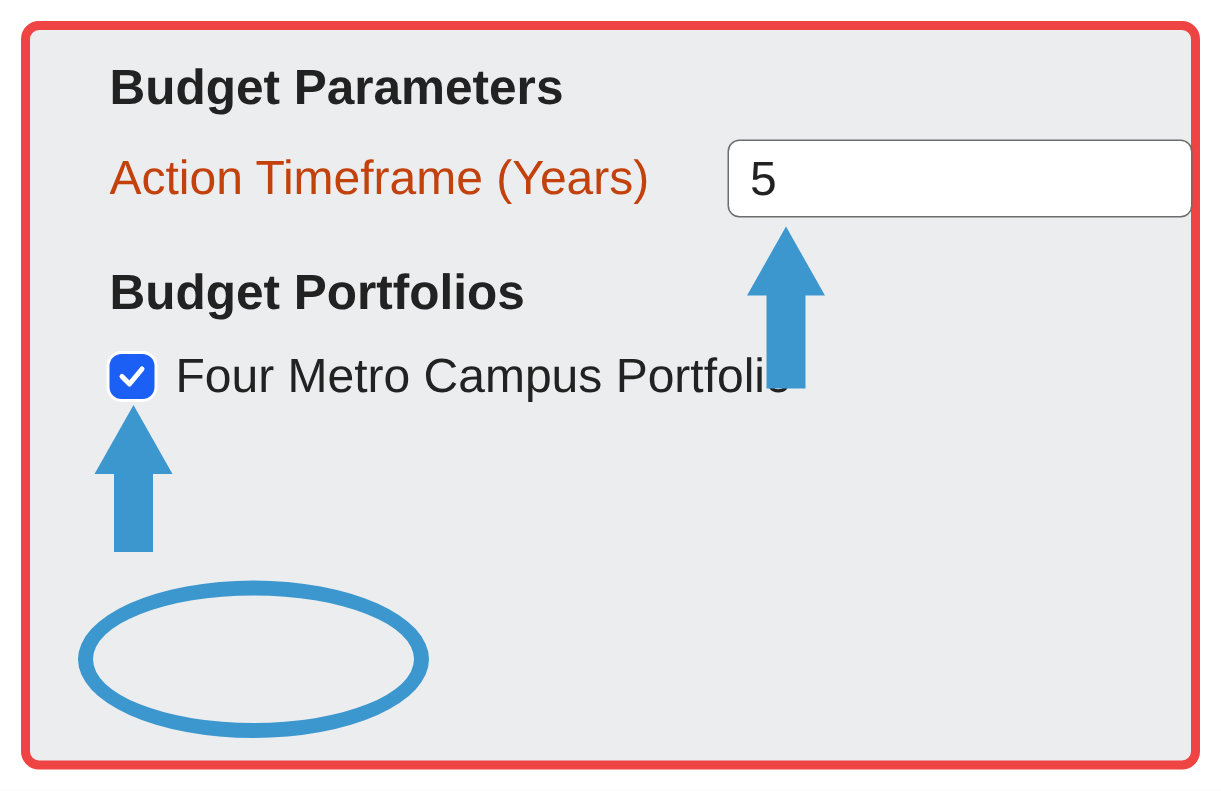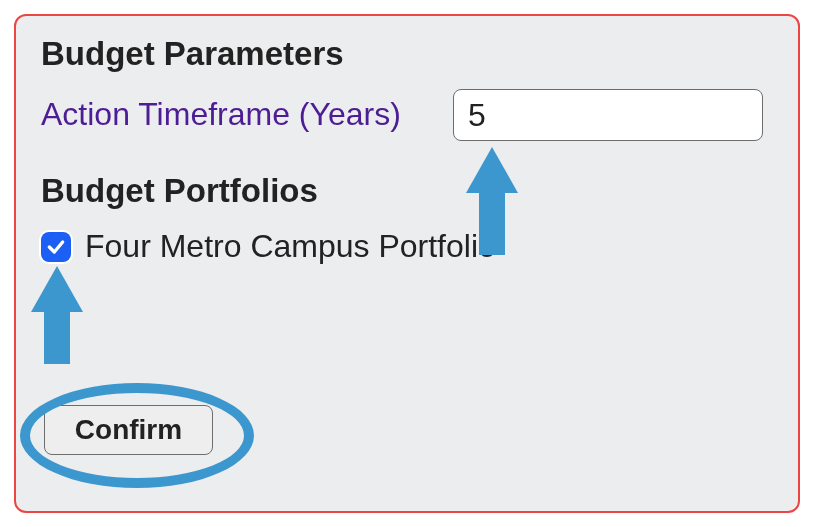--- a/index.html
+++ b/index.html
@@ -10,42 +10,43 @@
     background: #ffffff;
     font-family: Arial, Helvetica, sans-serif;
   }
   .frame {
     position: relative;
     box-sizing: border-box;
     margin: 14px;
     width: 786px;
     height: 499px;
     background: #ecedee;
-    border: 2px solid #ef4444;
+    border: 6px solid #ef4444;
     border-radius: 12px;
+    padding-left: 28px;
   }
   .content {
     position: relative;
     width: 100%;
     height: 100%;
   }
   .heading {
     position: absolute;
     font-weight: bold;
     font-size: 33px;
     color: #222;
   }
   #budget-heading {
     left: 25px;
     top: 19px;
   }
   .label {
     position: absolute;
     font-size: 32px;
-    color: #4c1d95;
+    color: #c2410c;
   }
   #timeframe-label {
     left: 25px;
     top: 80px;
   }
   #timeframe-input {
     position: absolute;
     left: 437px;
     top: 73px;
     width: 310px;
@@ -149,21 +150,20 @@
 
     <div class="checkbox-row">
       <div class="cb">
         <svg viewBox="0 0 24 24">
           <path d="M4 12 L10 18 L20 6" stroke="#ffffff" stroke-width="4" fill="none" stroke-linecap="round" stroke-linejoin="round"></path>
         </svg>
       </div>
       <span class="cb-label">Four Metro Campus Portfolio</span>
     </div>
 
-    <button class="confirm-btn">Confirm</button>
 
     <div class="arrow" style="left:450px; top:131px;">
       <div class="head"></div>
       <div class="shaft"></div>
     </div>
 
     <div class="arrow small" style="left:15px; top:250px;">
       <div class="head"></div>
       <div class="shaft"></div>
     </div>

